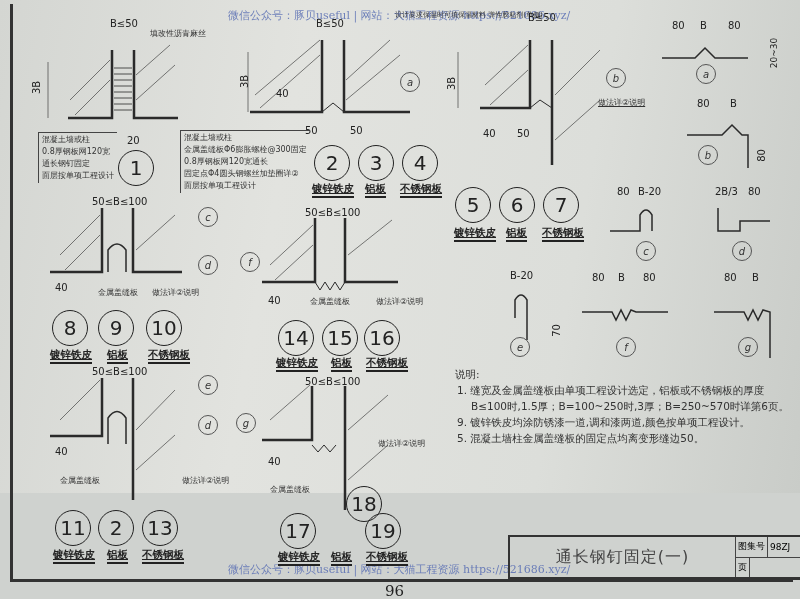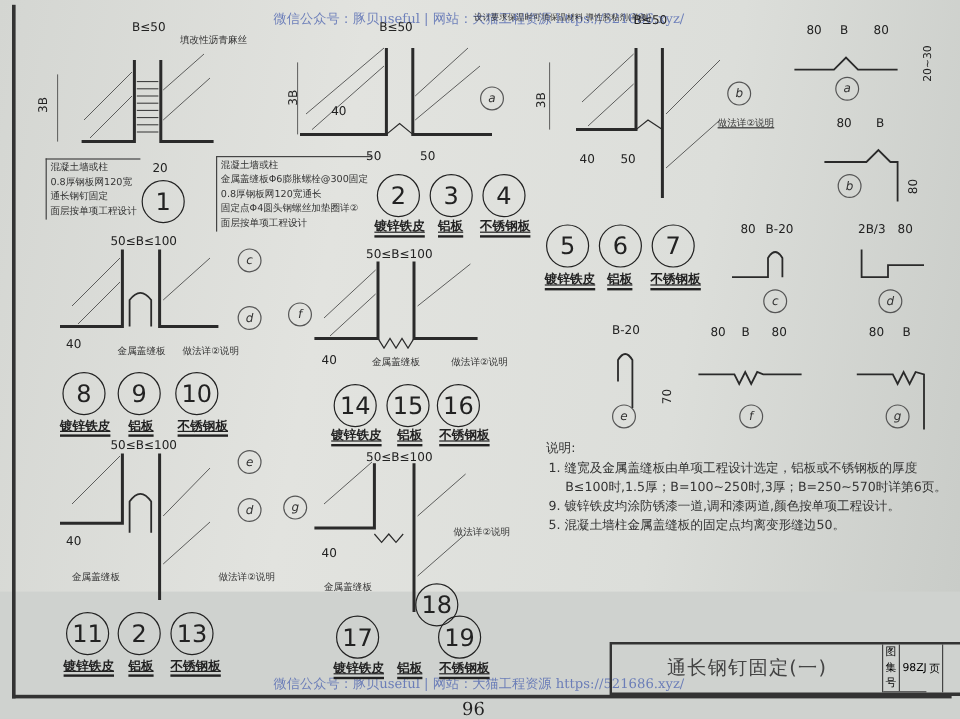--- a/index.html
+++ b/index.html
@@ -7,21 +7,21 @@
   .page{position:relative;width:800px;height:493px;background:linear-gradient(100deg,#d4d6d2 0%,#e2e3df 35%,#dcdeda 70%,#c9ccc8 100%);}
   .frame{position:absolute;left:10px;top:4px;width:780px;height:575px;border-left:3px solid #333;border-bottom:3px solid #333;}
   svg{position:absolute;left:0;top:0;}
   .wm{position:absolute;font-family:"DejaVu Serif",serif;font-size:11px;color:#5a6fb4;opacity:.85;white-space:nowrap;}
   .pg{position:absolute;left:385px;top:582px;font-family:"DejaVu Serif",serif;font-size:15px;color:#222;}
   .notes{position:absolute;left:455px;top:366px;width:340px;font-size:10.5px;line-height:16px;color:#333;}
   .notes .h{margin-left:0;}
   .notes .item{padding-left:16px;text-indent:-14px;}
   .title-block{position:absolute;left:508px;top:535px;width:290px;height:40px;border:2px solid #333;border-bottom-width:3px;display:flex;}
   .tb-main{flex:1;display:flex;align-items:center;justify-content:center;font-size:16px;color:#444;letter-spacing:1px;}
-  .tb-side{width:64px;border-left:1px solid #444;display:flex;flex-direction:row;font-size:9px;}
+  .tb-side{width:64px;border-left:1px solid #444;display:flex;flex-direction:column;font-size:9px;}
   .tb-side div{flex:1;display:flex;align-items:center;border-bottom:1px solid #444;}
   .tb-side span{border-right:1px solid #444;padding:0 2px;height:100%;display:flex;align-items:center;}
   .lbl{position:absolute;font-size:8px;color:#333;white-space:nowrap;}
   .mat{position:absolute;font-size:10.5px;font-weight:bold;color:#222;border-bottom:2px solid #222;white-space:nowrap;text-decoration:underline;}
   .cnum{position:absolute;width:34px;height:34px;border:1.5px solid #222;border-radius:50%;display:flex;align-items:center;justify-content:center;font-size:20px;color:#222;}
   .dim{position:absolute;font-size:10px;color:#222;white-space:nowrap;}
   .sub{position:absolute;width:18px;height:18px;border:1px solid #555;border-radius:50%;display:flex;align-items:center;justify-content:center;font-size:10px;font-style:italic;color:#333;}
   .legend-box{position:absolute;font-size:8px;color:#333;border-top:1px solid #444;border-left:1px solid #444;padding:1px 3px;white-space:nowrap;line-height:12px;}
 </style>
 </head>

